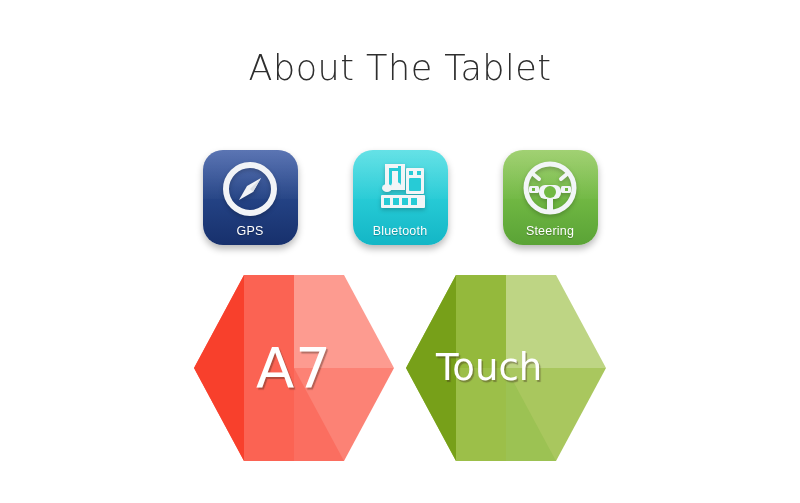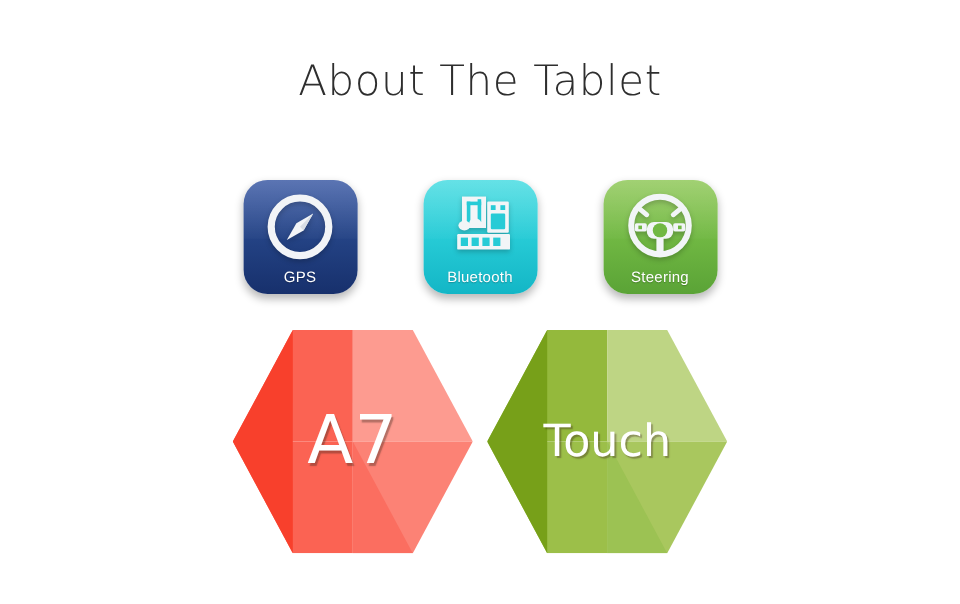--- a/index.html
+++ b/index.html
@@ -92,21 +92,21 @@
     justify-content: center;
     color: #ffffff;
     font-family: "DejaVu Sans", sans-serif;
     font-weight: 400;
     text-shadow: 1.5px 2px 1px rgba(60,40,30,0.38);
     line-height: 1.02;
     pointer-events: none;
   }
   .hex-text.big   { font-size: 56px; letter-spacing: 1px; }
   .hex-text.two   { font-size: 37px; }
-  .hex-text.two .l1 { align-self: flex-start; margin-left: 47px; }
+  .hex-text.two .l1 { align-self: flex-start; margin-left: 30px; }
   .hex-text.two .l2 { align-self: center; margin-left: 8px; }
 
   
   .watermark {
     position: absolute;
     left: 268px; top: 380px;
     width: 160px; height: 44px;
     pointer-events: none;
   }
   .watermark svg { display: block; }

